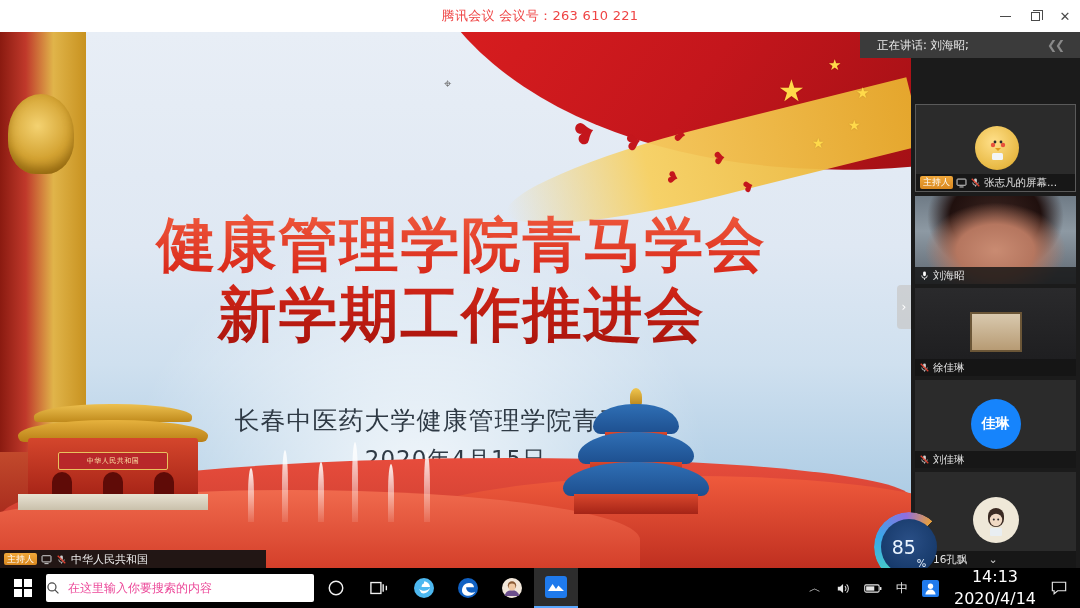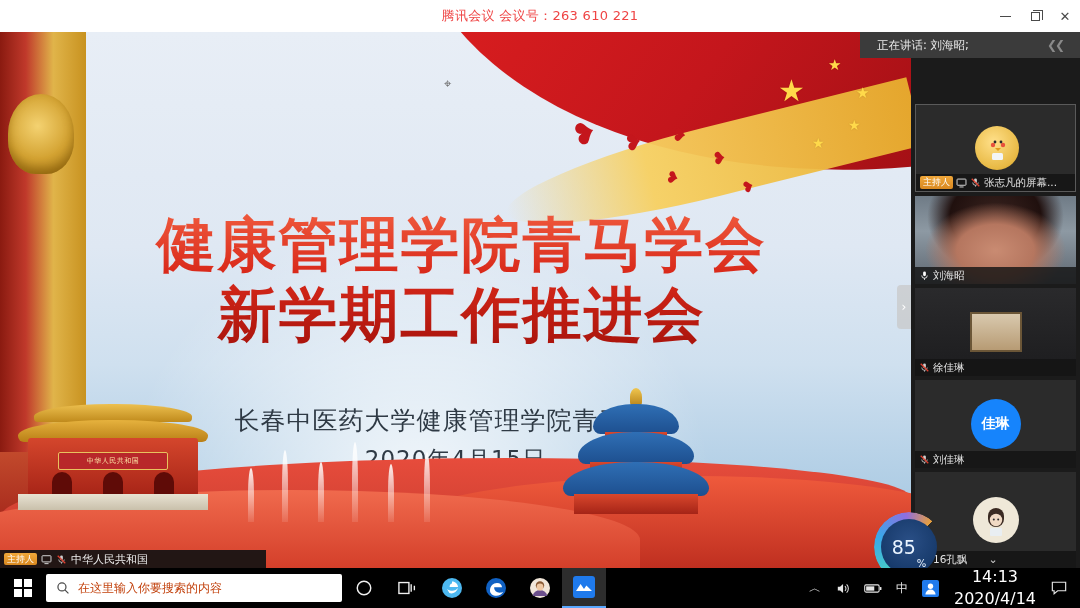--- a/index.html
+++ b/index.html
@@ -262,23 +262,23 @@
 
   
   .taskbar{
     position:absolute; left:0; top:568px; width:1080px; height:40px;
     background:#000000; display:flex; align-items:center;
   }
   .start-btn{ width:46px; height:40px; display:flex; align-items:center; justify-content:center; }
   .win-logo{ display:grid; grid-template-columns:8px 8px; grid-template-rows:8px 8px; gap:2px; }
   .win-logo i{ background:#ffffff; display:block; }
   .search-box{
-    width:296px; height:28px; background:#ffffff; border-radius:2px;
-    display:flex; align-items:center; gap:8px; padding:0 10px;
-    color:#c2410c; font-size:12px;
+    width:268px; height:28px; background:#ffffff; border-radius:2px;
+    display:flex; align-items:center; gap:8px; padding:0 0;
+    color:#ec4899; font-size:12px;
   }
   .tb-icon{ width:44px; height:40px; display:flex; align-items:center; justify-content:center; }
   .tb-icon.active{ background:#2d2d2d; border-bottom:2px solid #5aa8ff; }
   .tray{ margin-left:auto; display:flex; align-items:center; height:40px; padding-right:6px; }
   .tray-item{ padding:0 7px; color:#e6e6e6; font-size:12px; display:flex; align-items:center; }
   .clock{ text-align:center; color:#ffffff; font-size:16px; line-height:1.35; padding:0 8px; }
 </style>
 </head>
 <body>
 

